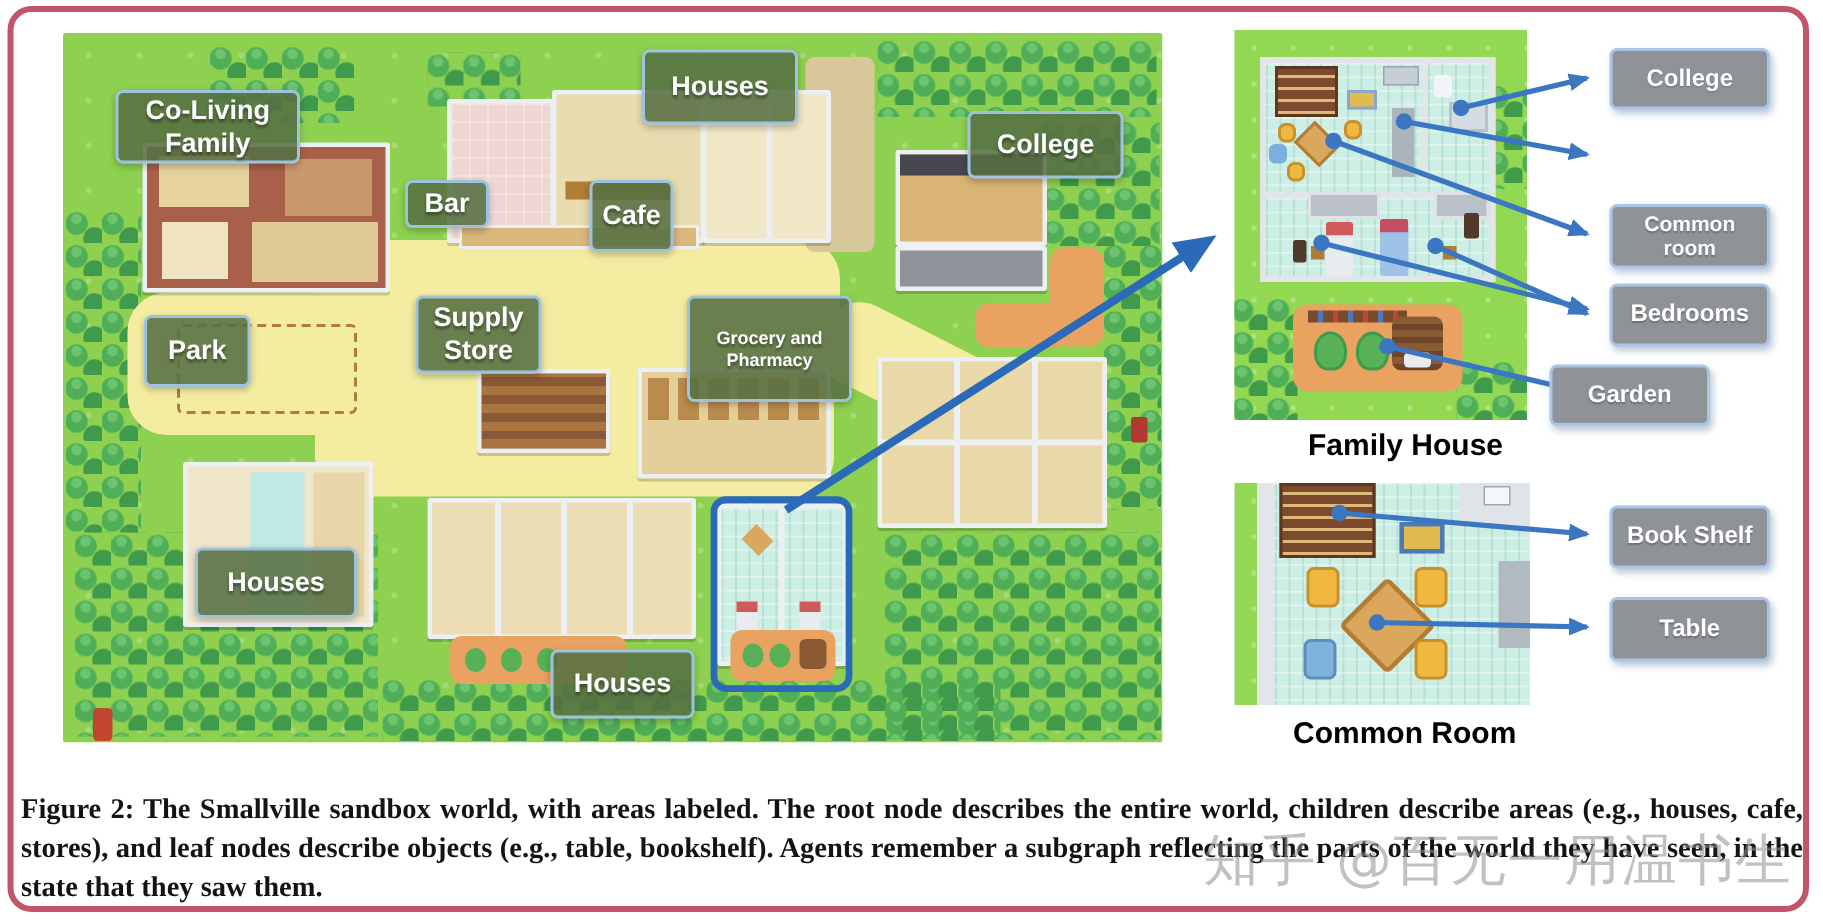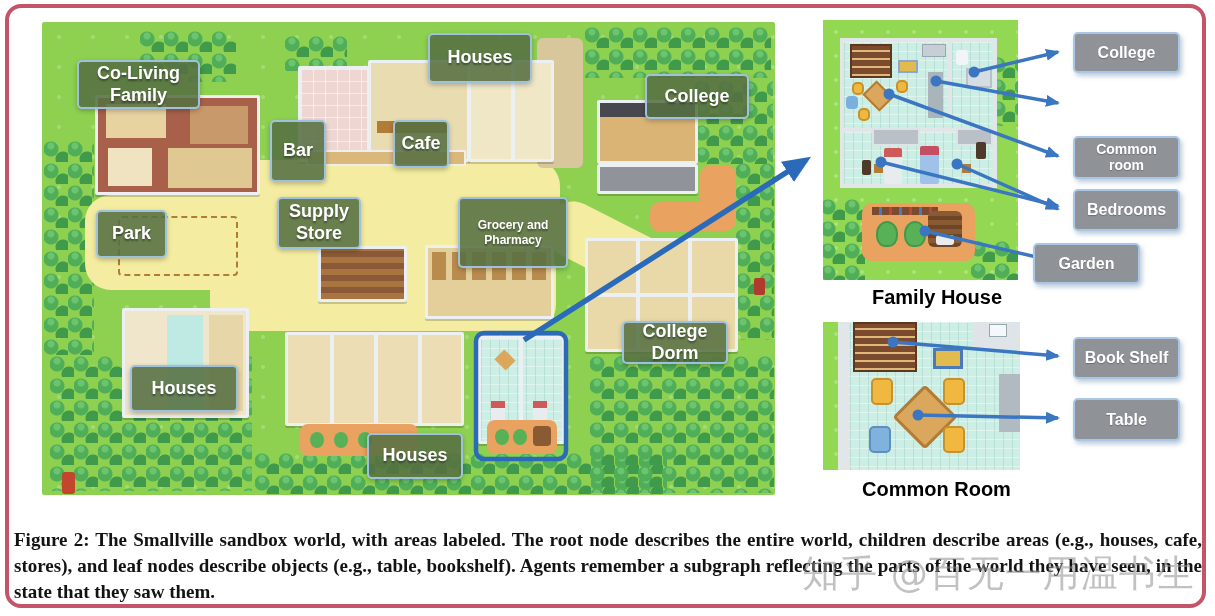--- a/index.html
+++ b/index.html
@@ -137,27 +137,26 @@
       <div class="abs" style="left:46px;top:6px;width:18px;height:20px;background:#8a5a33;border-radius:4px"></div>
     </div>
     <div class="orange" style="left:658px;top:143px;width:36px;height:66px;border-radius:10px"></div>
     <div class="orange" style="left:608px;top:180px;width:62px;height:30px;border-radius:10px"></div>
     <div class="abs" style="left:76px;top:194px;width:120px;height:60px;border:2px dashed #b07c36;border-radius:4px"></div>
     <div class="abs" style="left:20px;top:450px;width:13px;height:22px;background:#c2452e;border-radius:3px"></div>
     <div class="abs" style="left:712px;top:256px;width:11px;height:17px;background:#b03a2e;border-radius:2px"></div>
 
     <div class="mlabel" style="left:35px;top:38px;width:123px;height:49px">Co-Living Family</div>
     <div class="mlabel" style="left:386px;top:11px;width:104px;height:50px">Houses</div>
-    <div class="mlabel" style="left:228px;top:98px;width:56px;height:62px">Bar</div>
+    <div class="mlabel" style="left:228px;top:98px;width:56px;height:32px">Bar</div>
     <div class="mlabel" style="left:351px;top:98px;width:56px;height:48px">Cafe</div>
     <div class="mlabel" style="left:603px;top:52px;width:104px;height:45px">College</div>
     <div class="mlabel" style="left:235px;top:175px;width:84px;height:52px">Supply Store</div>
     <div class="mlabel" style="left:416px;top:175px;width:110px;height:71px;font-size:12px">Grocery and Pharmacy</div>
     <div class="mlabel" style="left:54px;top:188px;width:71px;height:48px">Park</div>
-    <div class="mlabel" style="left:580px;top:299px;width:106px;height:43px">College Dorm</div>
     <div class="mlabel" style="left:88px;top:343px;width:108px;height:47px">Houses</div>
     <div class="mlabel" style="left:325px;top:411px;width:96px;height:46px">Houses</div>
   </div>
 
   <div class="panel grass" style="left:823px;top:20px;width:195px;height:260px">
     <div class="woods" style="left:-2px;top:178px;width:44px;height:84px"></div>
     <div class="woods" style="left:148px;top:220px;width:49px;height:42px"></div>
     <div class="woods" style="left:168px;top:36px;width:29px;height:70px"></div>
     <div class="teal" style="left:17px;top:18px;width:157px;height:150px;border:4px solid #e2e6e8;position:absolute">
       <div class="shelf abs" style="left:6px;top:2px;width:42px;height:34px"></div>

